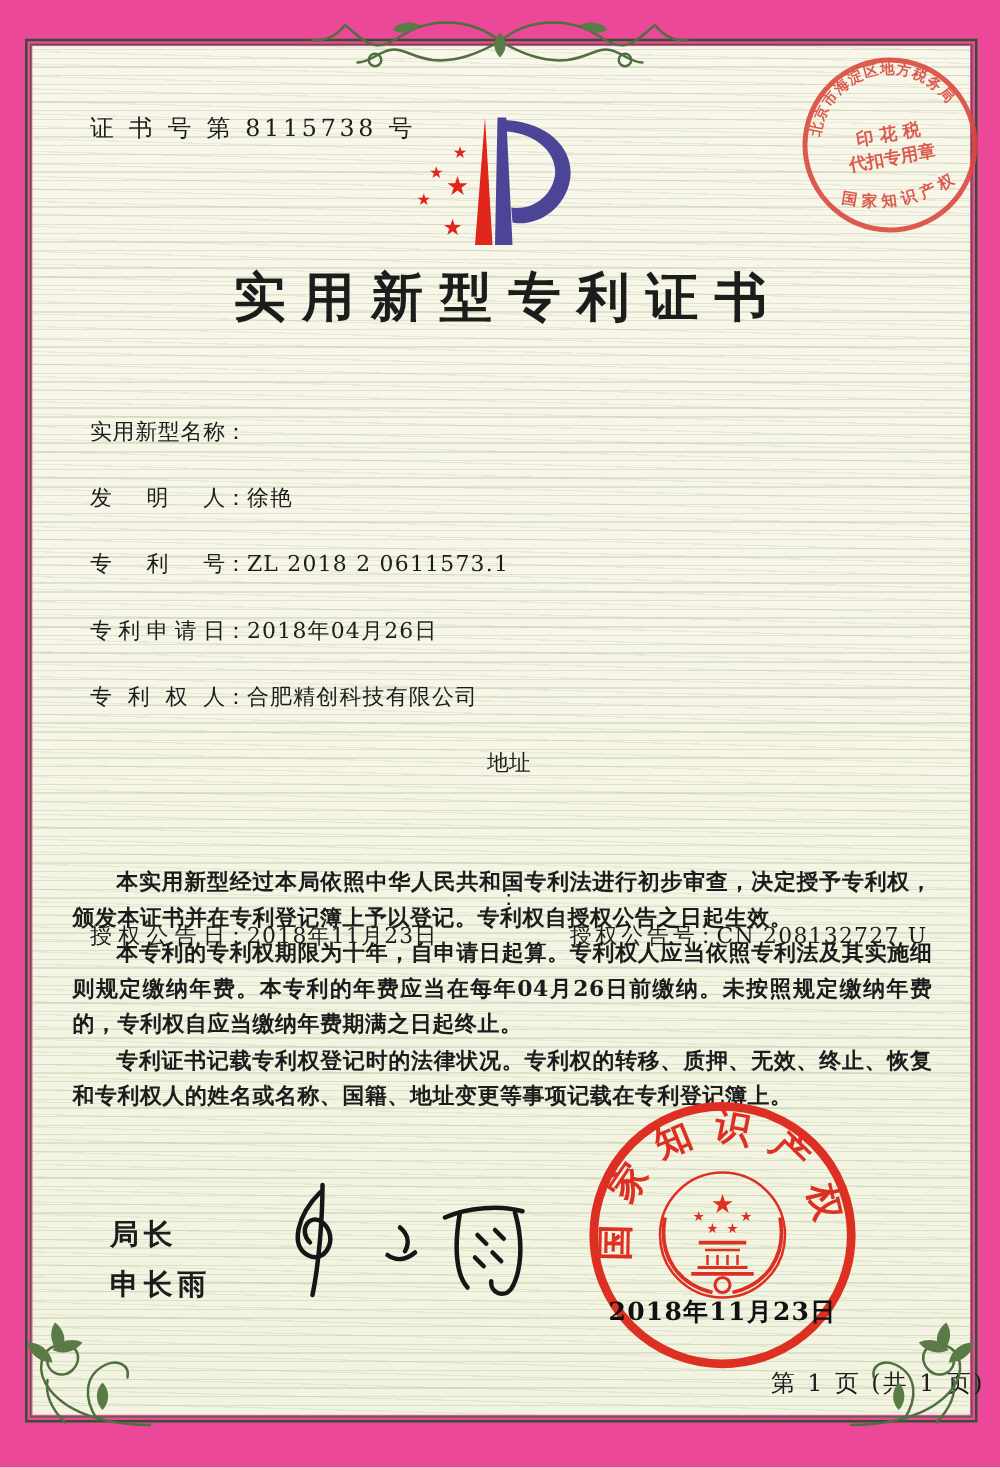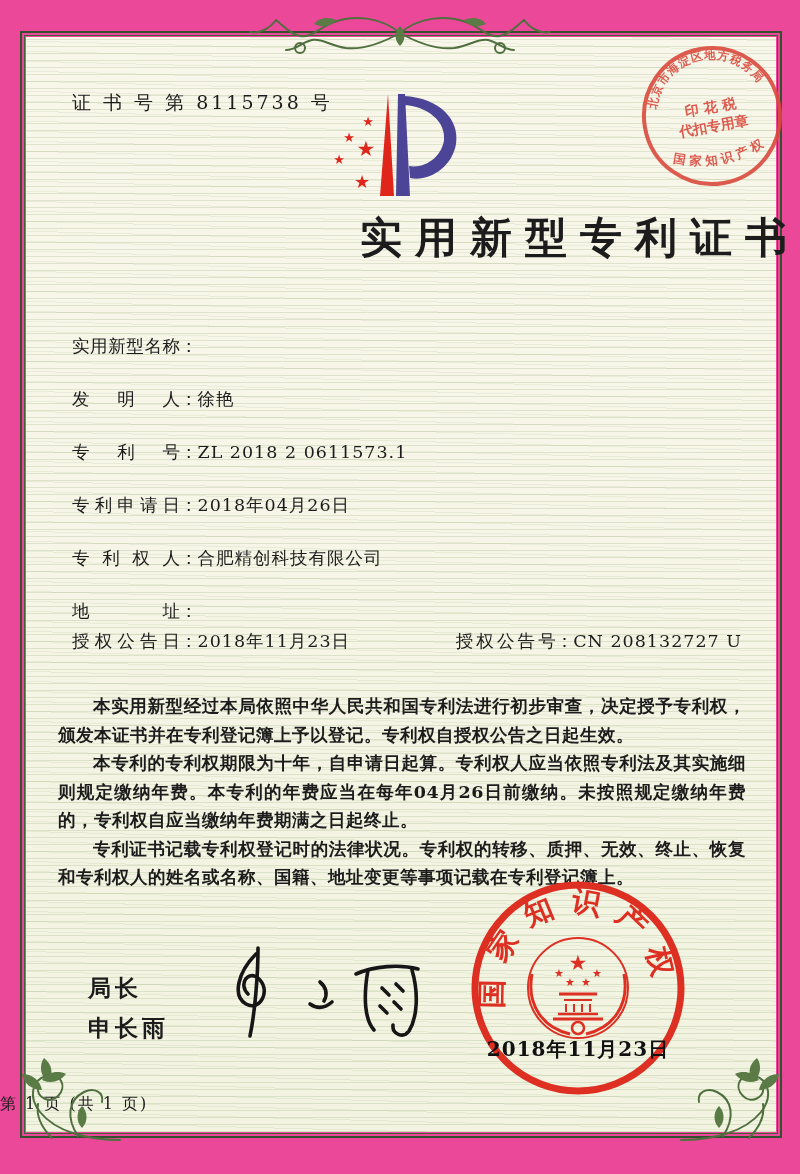--- a/index.html
+++ b/index.html
@@ -15,50 +15,50 @@
       repeating-linear-gradient(0deg, rgba(145,172,115,.25) 0 1px, rgba(0,0,0,0) 1px 7px),
       repeating-linear-gradient(1.5deg, rgba(145,172,115,.14) 0 1px, rgba(0,0,0,0) 1px 10px),
       linear-gradient(180deg, rgba(250,247,236,.85) 0%, rgba(250,247,236,.55) 45%, rgba(250,247,236,.15) 75%, rgba(250,247,236,0) 100%);}
   .content{position:absolute;inset:0;z-index:2;}
 
   .cert-no{position:absolute;left:72px;top:90px;font-size:19px;letter-spacing:3px;}
 
   .logo{position:absolute;left:326px;top:82px;}
   .logo .star{font-family:"DejaVu Sans",sans-serif;fill:#e0251b;}
 
-  .title{position:absolute;left:0;right:0;top:210px;text-align:right;font-size:42px;font-weight:700;
+  .title{position:absolute;left:0;right:0;top:210px;text-align:center;font-size:42px;font-weight:700;
          letter-spacing:13px;padding-left:13px;}
 
   .fields{position:absolute;left:72px;right:58px;top:334px;font-size:17.5px;}
   .frow{display:flex;align-items:center;line-height:24px;margin-bottom:29px;}
   .flabel{flex:0 0 108px;text-align:justify;text-align-last:justify;}
   .fcolon{flex:0 0 auto;}
   .fvalue{flex:1 1 auto;white-space:pre-line;letter-spacing:1px;}
-  .frow.addr{margin-bottom:6px;}
+  .frow.addr{margin-bottom:6px;flex-direction:column;}
   .frow.last{margin-bottom:0;}
   .grant-right{margin-left:auto;display:flex;}
   .grant-right .flabel{flex:0 0 100px;}
 
   .paras{position:absolute;left:58px;right:54px;top:692px;font-size:17.5px;line-height:28.5px;}
   .paras p{margin:0;text-indent:2em;text-align:justify;letter-spacing:.5px;font-weight:bold;}
 
   .officer{position:absolute;left:88px;top:968px;font-family:"DejaVu Sans","Liberation Sans",sans-serif;
            font-size:23px;font-weight:700;line-height:40px;letter-spacing:4px;}
   .signature{position:absolute;left:198px;top:930px;}
 
   .seal{position:absolute;left:466px;top:876px;}
   .seal-ring-text{font-size:29px;font-weight:700;letter-spacing:15px;fill:#dd2f22;font-family:"DejaVu Serif",serif;}
   .seal .star{font-family:"DejaVu Sans",sans-serif;fill:#dd2f22;}
   .seal-date{position:absolute;left:478px;top:1036px;width:200px;text-align:center;
              font-size:20px;font-weight:700;letter-spacing:1px;color:#111;}
 
   .tax-stamp{position:absolute;left:630px;top:34px;transform:rotate(-10deg);opacity:.9;}
   .tax-stamp text{fill:#da4a3e;font-family:"DejaVu Serif",serif;font-weight:700;}
 
-  .footer{position:absolute;left:0;right:12px;top:1094px;text-align:left;font-size:16px;letter-spacing:2px;}
+  .footer{position:absolute;left:0;right:12px;top:1094px;text-align:right;font-size:19px;letter-spacing:2px;}
 
   .orn{stroke:#4f6f3e;fill:none;stroke-width:2;stroke-linecap:round;}
   .orn-f{fill:#5a7a46;stroke:none;}
 </style>
 </head>
 <body>
 
 <div class="page">
 
   <div class="inner-bg"></div>

